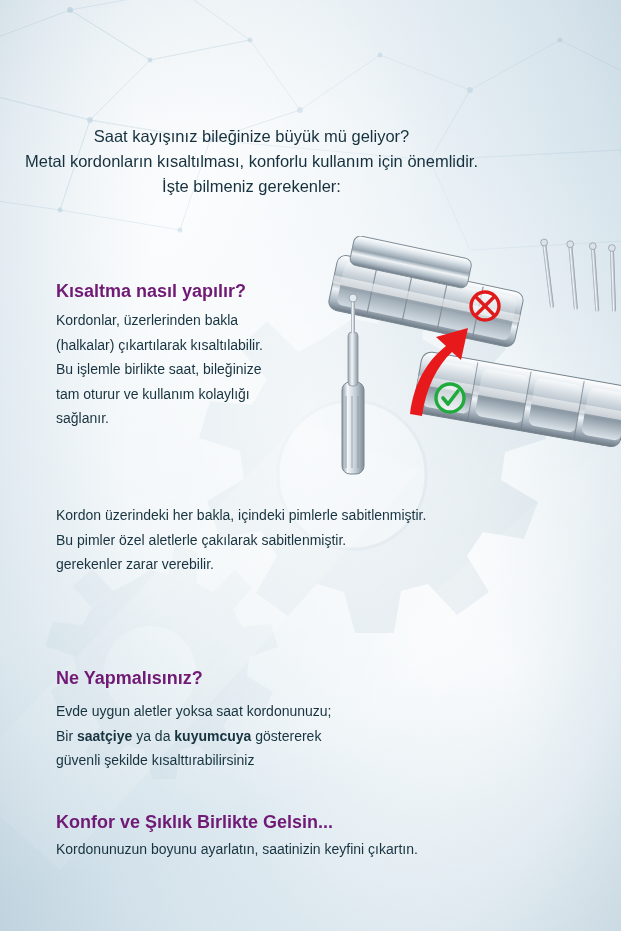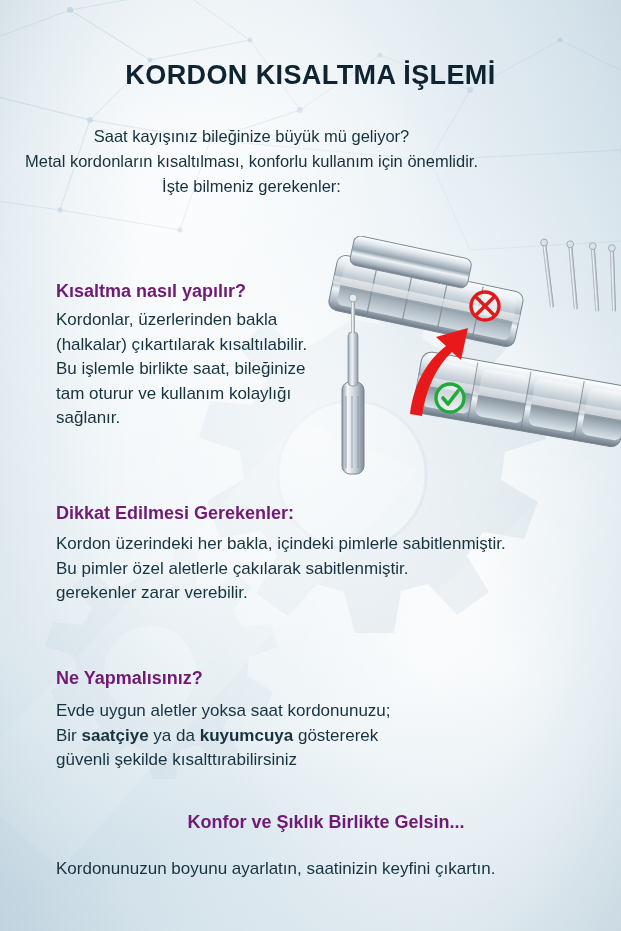--- a/index.html
+++ b/index.html
@@ -70,35 +70,35 @@
 
   .section { position: absolute; left: 56px; }
 
   .sec-head {
     font-size: 18px;
     font-weight: bold;
     color: #701a75;
     margin-bottom: 4px;
   }
   .sec-body {
-    font-size: 17px;
+    font-size: 14px;
     line-height: 24.5px;
     color: #17333f;
   }
   .sec-body b { font-weight: bold; }
 
   #sec-how   { top: 281px; width: 285px; }
   #sec-care  { top: 503px; width: 520px; }
   #sec-what  { top: 668px; width: 520px; }
   #sec-final { top: 812px; width: 540px; }
 
   #sec-how .sec-head { margin-bottom: 6px; }
   #sec-care .sec-head { margin-bottom: 8px; }
   #sec-what .sec-head { margin-bottom: 10px; }
-  #sec-final .sec-head { margin-bottom: 24px; text-align: center; }
+  #sec-final .sec-head { margin-bottom: 4px; }
 
   
   .photo {
     position: absolute;
     left: 318px;
     top: 236px;
     width: 303px;
     height: 270px;
   }
 </style>
@@ -284,41 +284,39 @@
 
   <g transform="translate(132,162)">
     <circle cx="0" cy="0" r="14" fill="#ffffff" opacity="0.6"></circle>
     <circle cx="0" cy="0" r="14" fill="none" stroke="#1faa3c" stroke-width="3.4"></circle>
     <path d="M-7,0 L-2,6 L8,-7" fill="none" stroke="#1faa3c" stroke-width="3.6" stroke-linecap="round" stroke-linejoin="round"></path>
   </g>
 </svg>
 
 <div class="content">
 
-  <div class="title">KORDON KISALTMA İŞLEMİ</div>
 
   <div class="intro">
     <div>Saat kayışınız bileğinize büyük mü geliyor?</div>
     <div>Metal kordonların kısaltılması, konforlu kullanım için önemlidir.</div>
     <div>İşte bilmeniz gerekenler:</div>
   </div>
 
   <div class="section" id="sec-how">
     <div class="sec-head">Kısaltma nasıl yapılır?</div>
     <div class="sec-body">
       <div>Kordonlar, üzerlerinden bakla</div>
       <div>(halkalar) çıkartılarak kısaltılabilir.</div>
       <div>Bu işlemle birlikte saat, bileğinize</div>
       <div>tam oturur ve kullanım kolaylığı</div>
       <div>sağlanır.</div>
     </div>
   </div>
 
   <div class="section" id="sec-care">
-    <div class="sec-head">Dikkat Edilmesi Gerekenler:</div>
     <div class="sec-body">
       <div>Kordon üzerindeki her bakla, içindeki pimlerle sabitlenmiştir.</div>
       <div>Bu pimler özel aletlerle çakılarak sabitlenmiştir.</div>
       <div>gerekenler zarar verebilir.</div>
     </div>
   </div>
 
   <div class="section" id="sec-what">
     <div class="sec-head">Ne Yapmalısınız?</div>
     <div class="sec-body">

